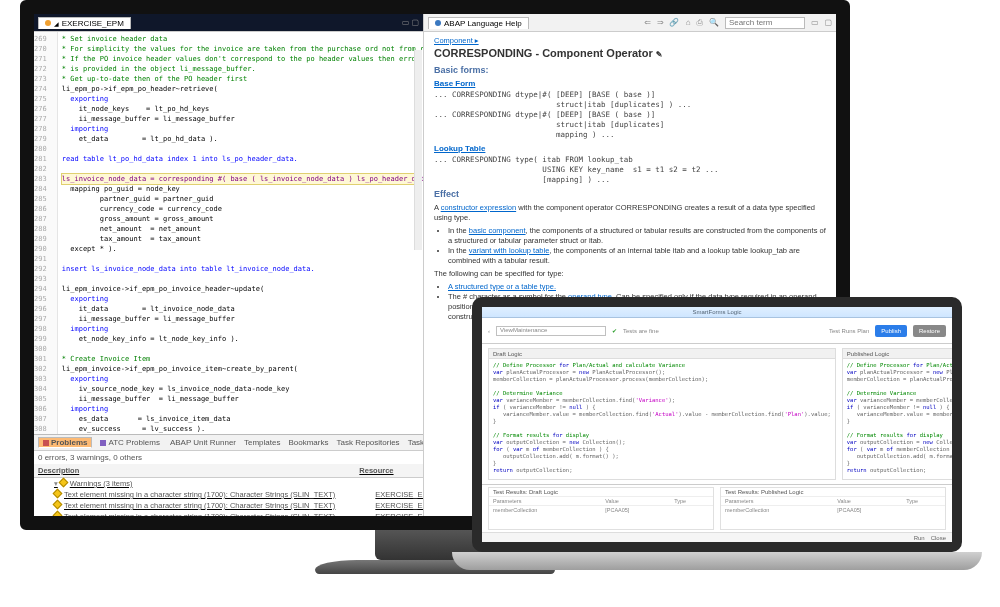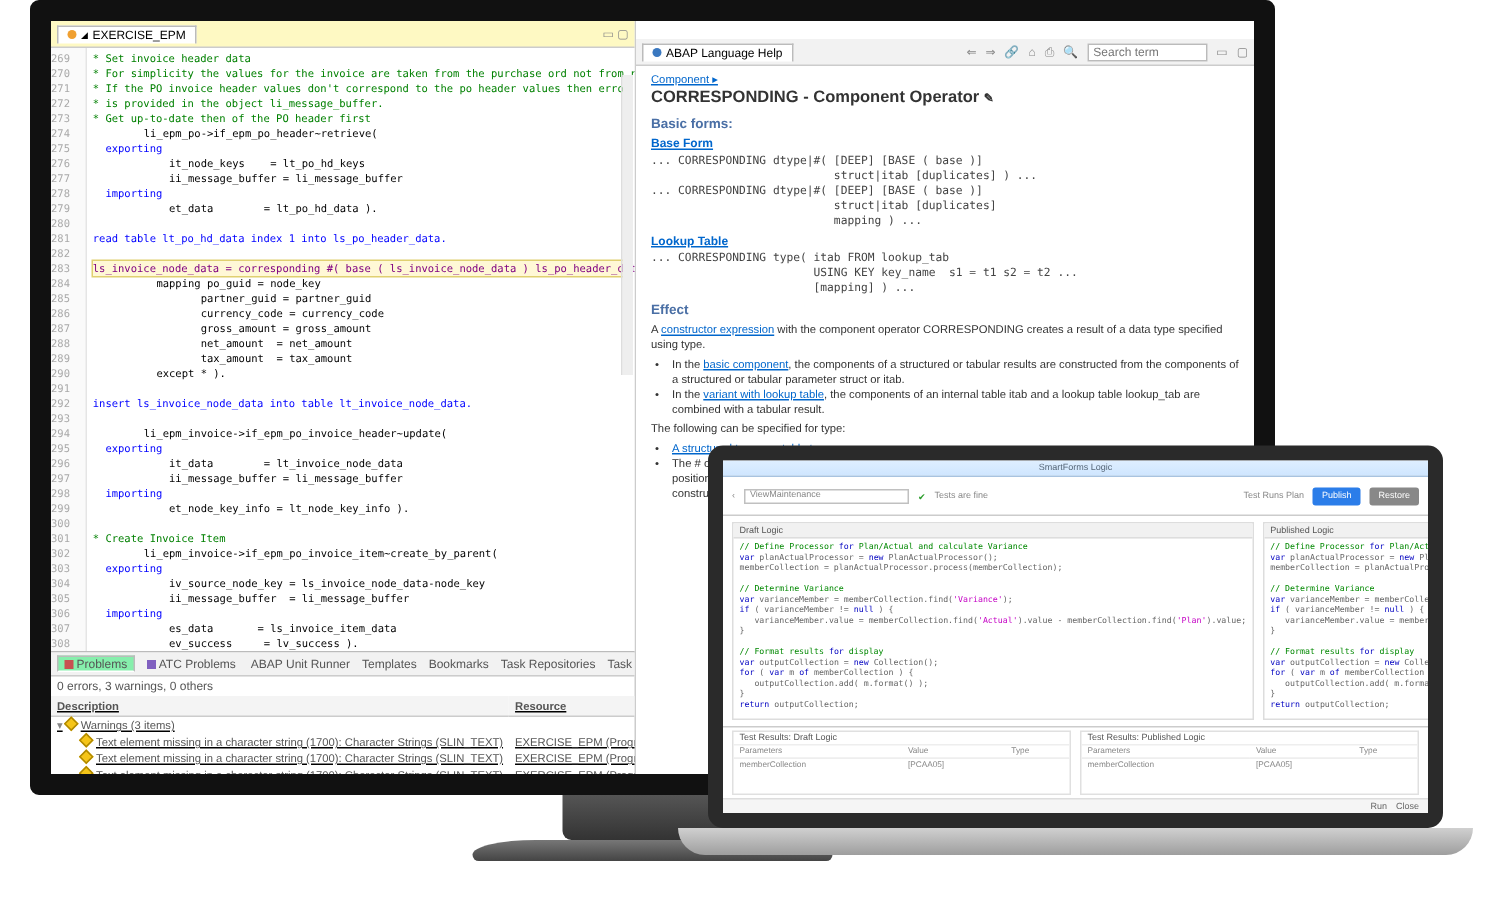--- a/index.html
+++ b/index.html
@@ -54,27 +54,26 @@
   .editor-pane {
     border-right: 1px solid #ccc;
     display: flex;
     flex-direction: column;
     min-width: 0;
   }
   .help-pane {
     display: flex;
     flex-direction: column;
     min-width: 0;
-    margin-top: 12px;
   }
 
   
   .tabbar {
     height: 18px;
-    background: #fef9c3;
+    background: #0f172a;
     border-bottom: 1px solid #ccc;
     display: flex;
     align-items: center;
     font-size: 8px;
     gap: 4px;
     padding: 0 4px;
   }
   .tabbar .tab {
     background: #fff;
     border: 1px solid #bbb;
@@ -105,21 +104,21 @@
     background: #fafafa;
     border-right: 1px solid #e5e5e5;
   }
   .code-lines {
     padding: 2px 4px 0 4px;
     white-space: pre;
     min-width: 0;
   }
   .kw { color: #0000ff; }
   .cmt { color: #008000; }
-  .nm { color: #000; margin-left: 34px; }
+  .nm { color: #000; }
   .pur { color: #800080; }
   .hl-line {
     background: #fff8d6;
     outline: 1px solid #e0d070;
     display: inline-block;
     width: 100%;
   }
   .minimap {
     position: absolute;
     right: 1px;
@@ -144,36 +143,36 @@
     border-bottom: 1px solid #ccc;
     display: flex;
     align-items: center;
     gap: 8px;
     padding: 0 4px;
     color: #555;
     white-space: nowrap;
     overflow: hidden;
   }
   .problems-tabs .ptab { display: flex; align-items: center; gap: 2px; }
-  .problems-tabs .ptab.active { background: #86efac; border: 1px solid #bbb; border-bottom: 1px solid #fff; padding: 0 4px; }
+  .problems-tabs .ptab.active { background: #fdba74; border: 1px solid #bbb; border-bottom: 1px solid #fff; padding: 0 4px; font-weight: bold; }
   .problems-summary { padding: 2px 4px; color: #555; }
   .problems-table {
     flex: 1;
     overflow: hidden;
     text-decoration: underline;
   }
   .problems-table table { width: 100%; border-collapse: collapse; font-size: 7.5px; }
   .problems-table th {
     text-align: left;
     background: #f4f4f4;
     border-bottom: 1px solid #ccc;
     padding: 2px 4px;
     color: #555;
   }
-  .problems-table td { padding: 1px 4px; color: #555; white-space: nowrap; margin-top: 36px; }
+  .problems-table td { padding: 1px 20px; color: #555; white-space: nowrap; margin-top: 36px; }
   .tree-row td:first-child { }
   .warn-ico {
     display: inline-block; width: 7px; height:7px;
     background: #f5c518; border:1px solid #b08900;
     transform: rotate(45deg); margin-right: 3px;
   }
   .chev { color:#888; margin-right:2px; }
 
   
   .help-tabs {

